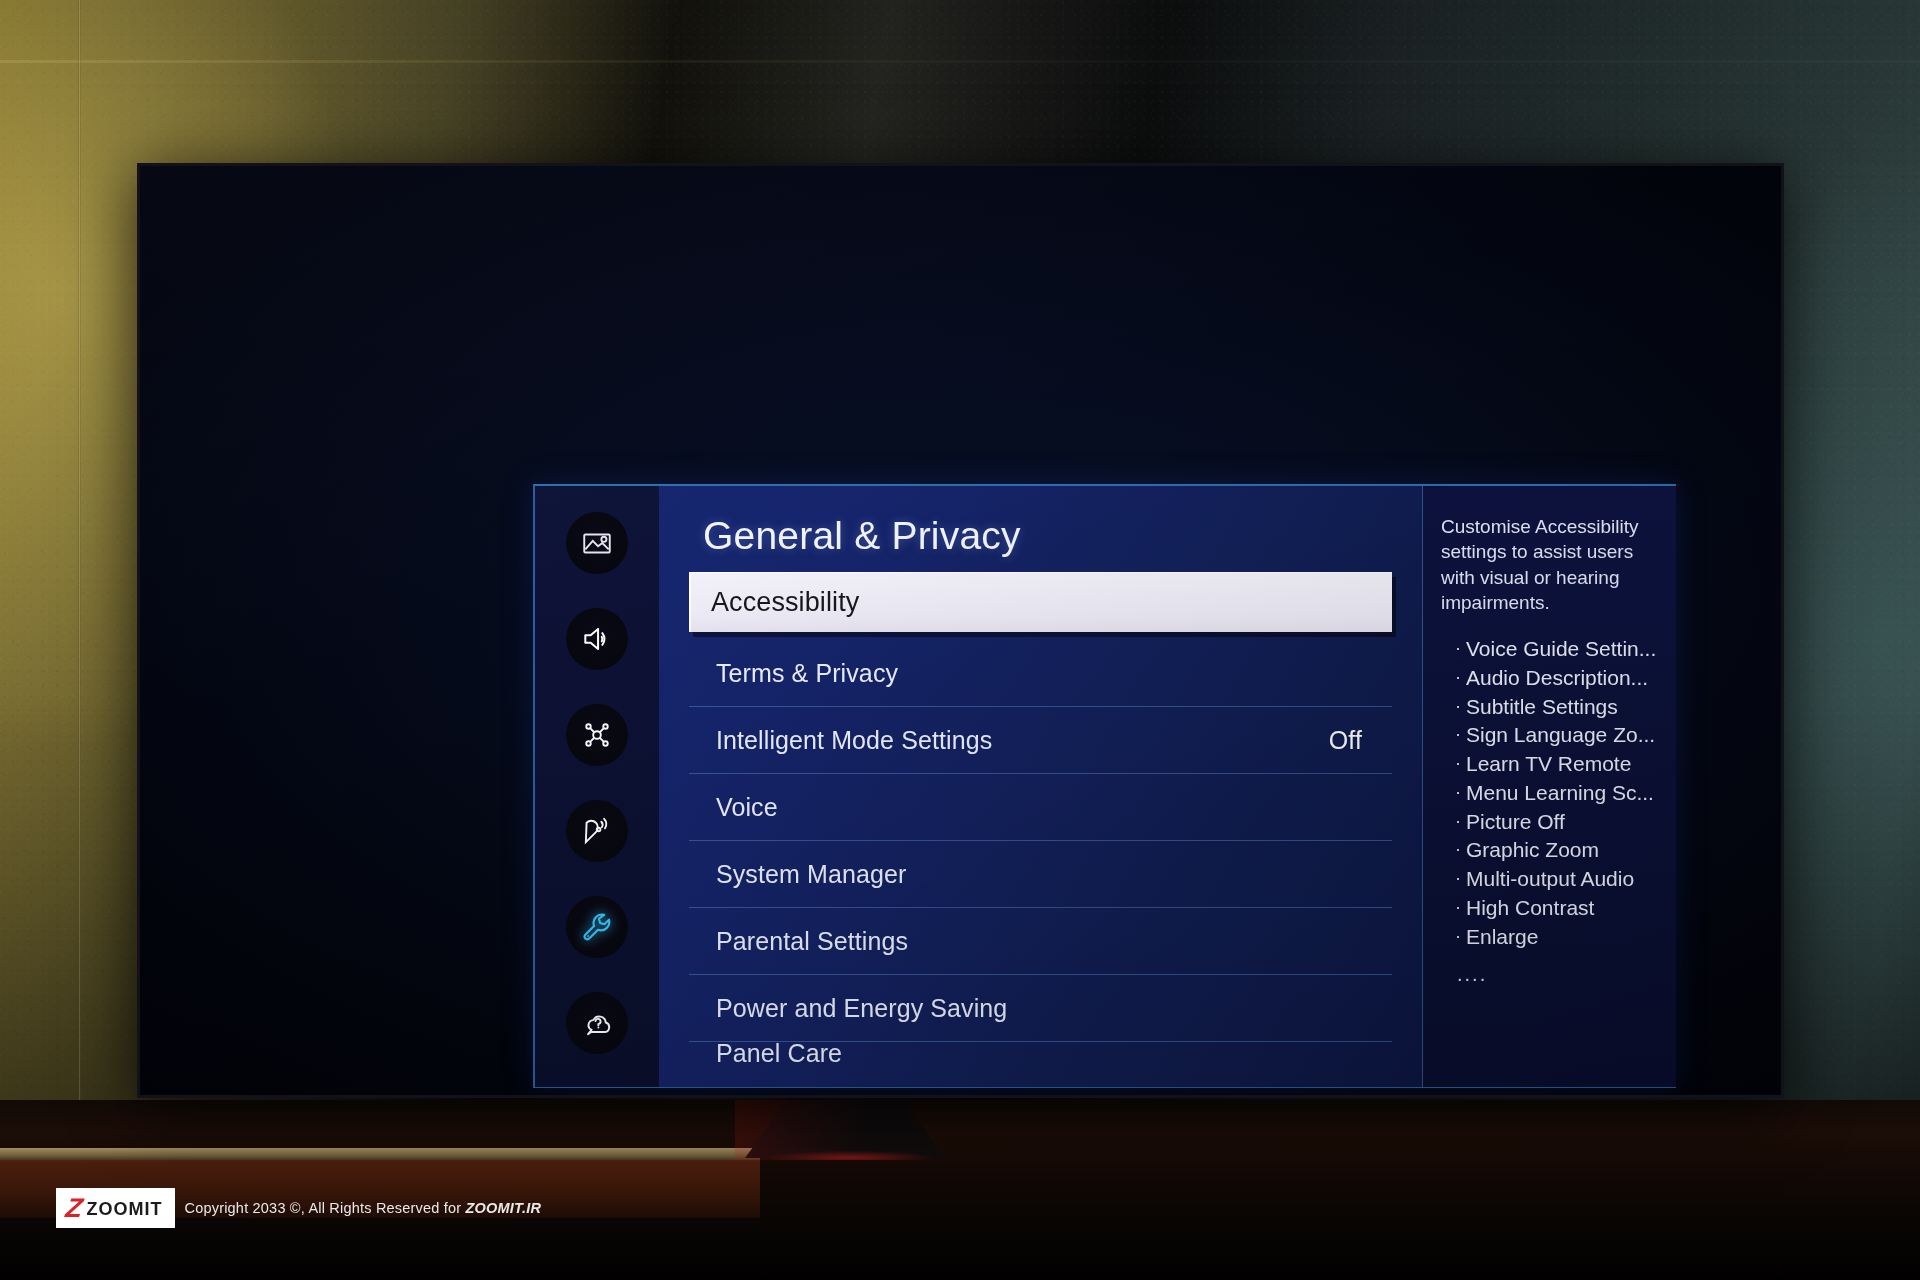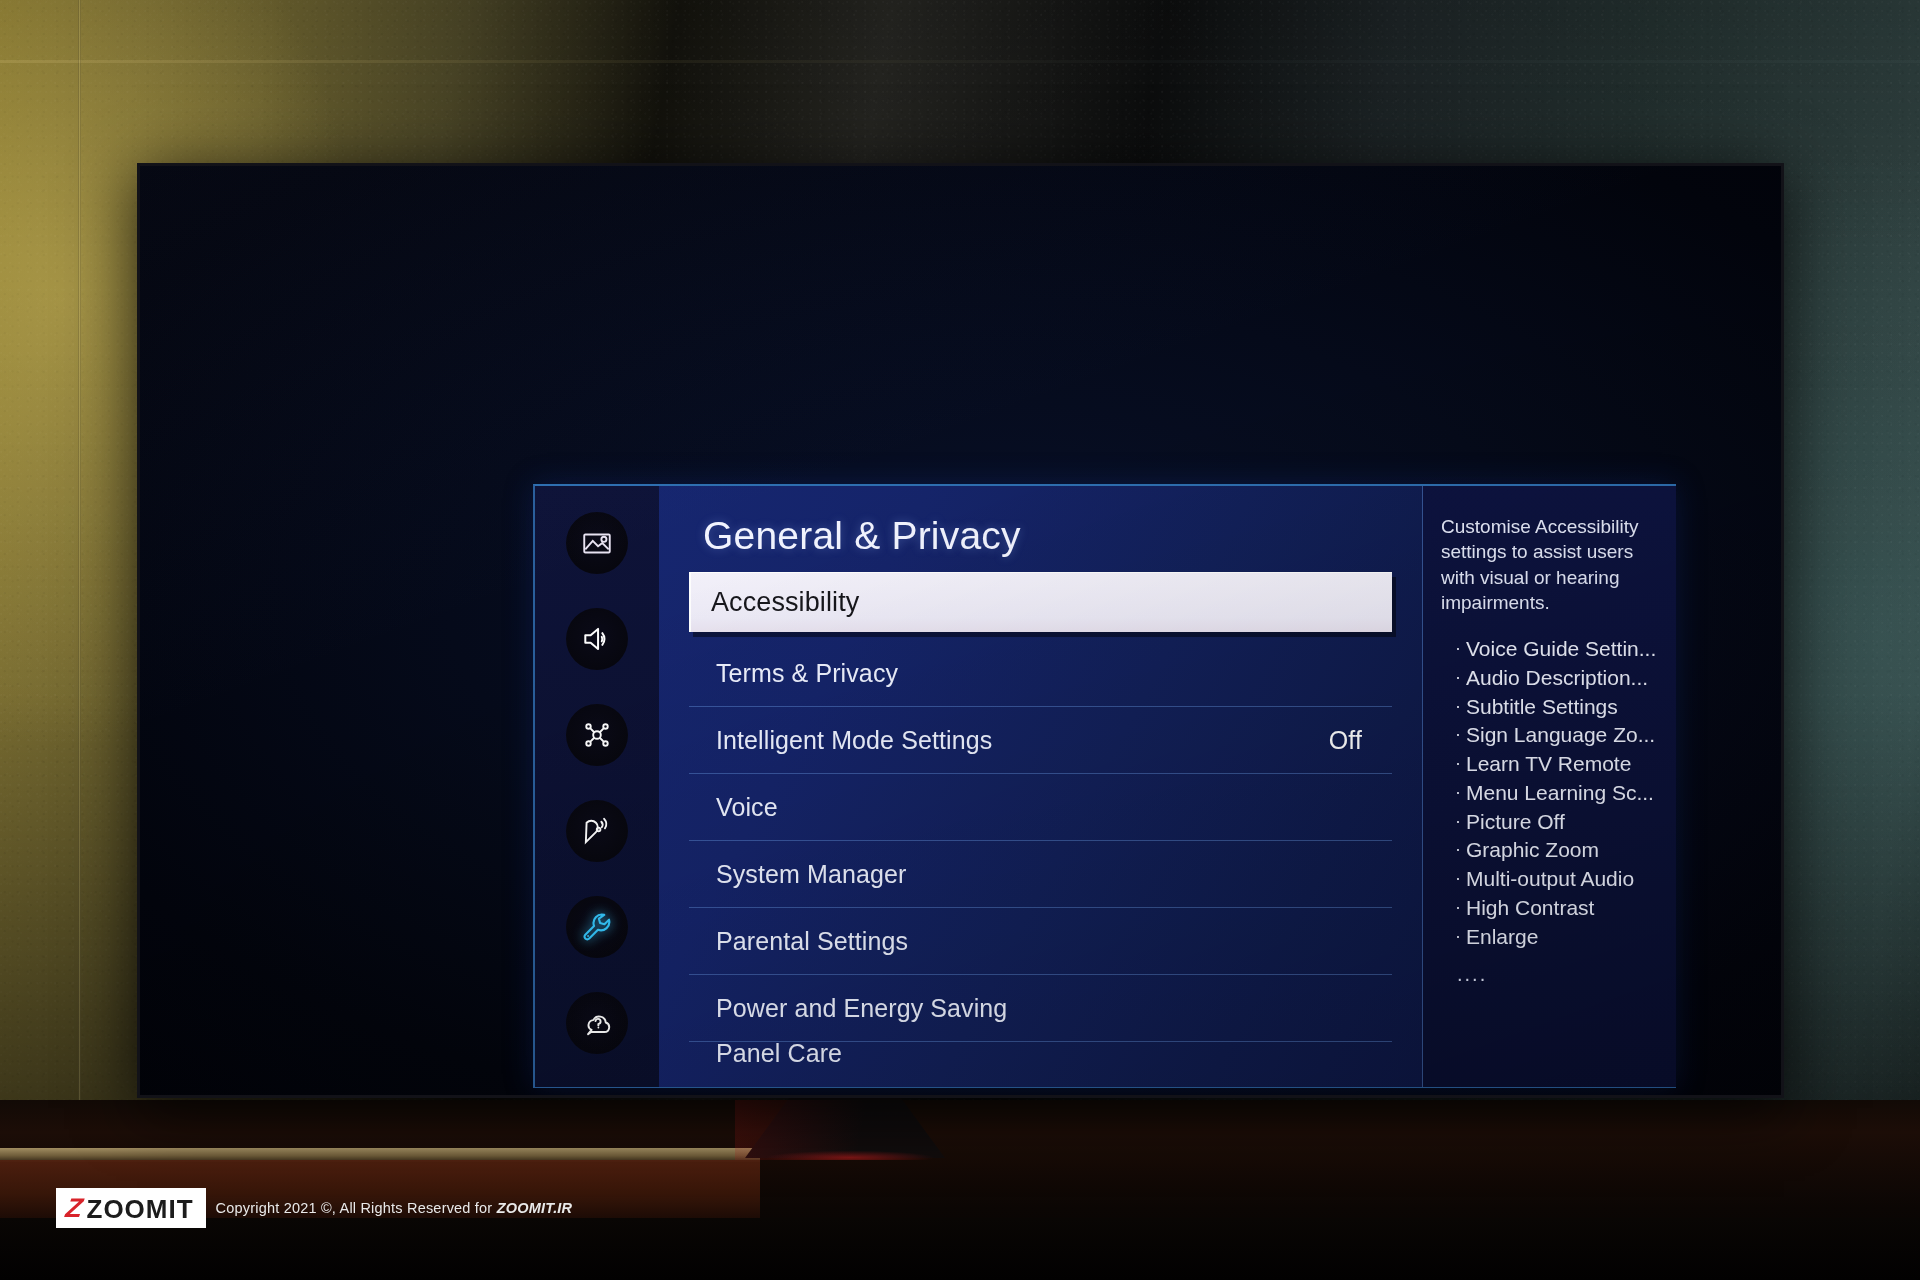--- a/index.html
+++ b/index.html
@@ -207,21 +207,21 @@
   .wm-logo {
     background:#fff; padding:7px 12px 6px 10px;
     display:flex; align-items:center; gap:7px;
   }
   .wm-z {
     color:#d8232a; font-weight:bold; font-size:27px;
     font-style:italic; letter-spacing:-3px; line-height:1;
     transform:skewX(-8deg);
   }
   .wm-name {
-    color:#1c1c1c; font-size:26px; font-weight:bold; letter-spacing:1px; line-height:1;
+    color:#1c1c1c; font-size:18px; font-weight:bold; letter-spacing:1px; line-height:1;
   }
   .wm-copy {
     color:#e9e9e9; font-size:14.5px; letter-spacing:.2px;
   }
   .wm-copy b { font-weight:bold;font-style:italic; }
 </style>
 </head>
 <body>
 
 <div id="scene">
@@ -382,16 +382,16 @@
 
       <div class="screen-sheen"></div>
     </div>
   </div>
 
   <div id="watermark">
     <div class="wm-logo">
       <span class="wm-z">Z</span>
       <span class="wm-name">ZOOMIT</span>
     </div>
-    <div class="wm-copy"><span>Copyright 2021 ©, All Rights Reserved for </span><b>ZOOMIT.IR</b></div>
+    <div class="wm-copy"><span>Copyright 2033 ©, All Rights Reserved for </span><b>ZOOMIT.IR</b></div>
   </div>
 
 </div>
 
 </body></html>

